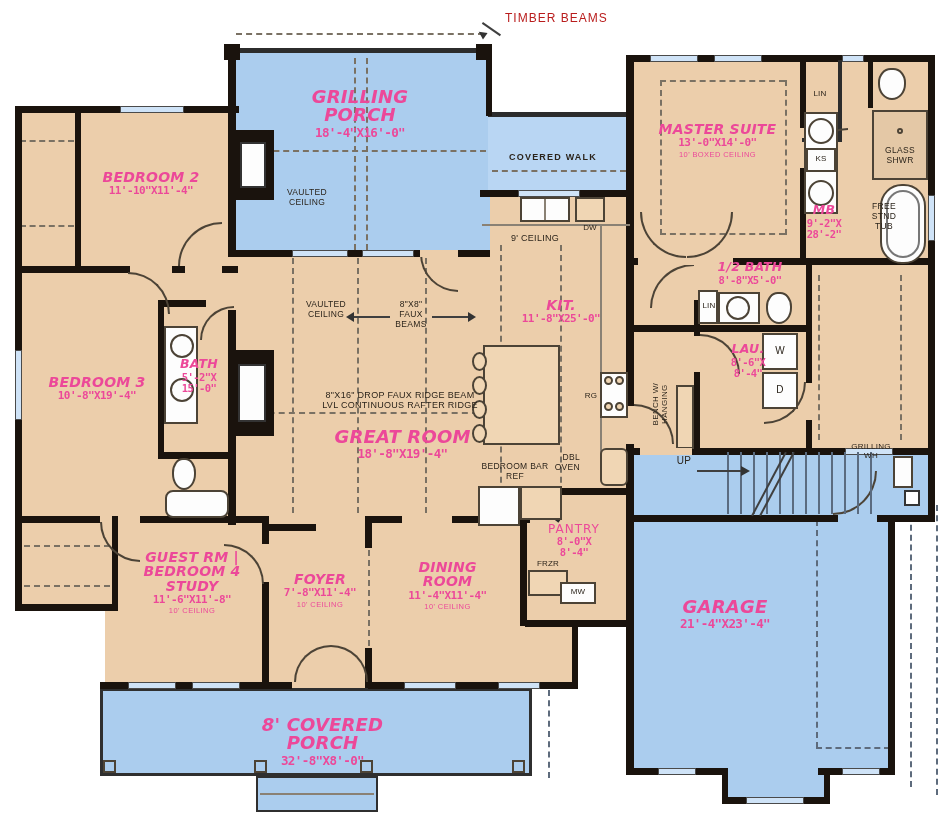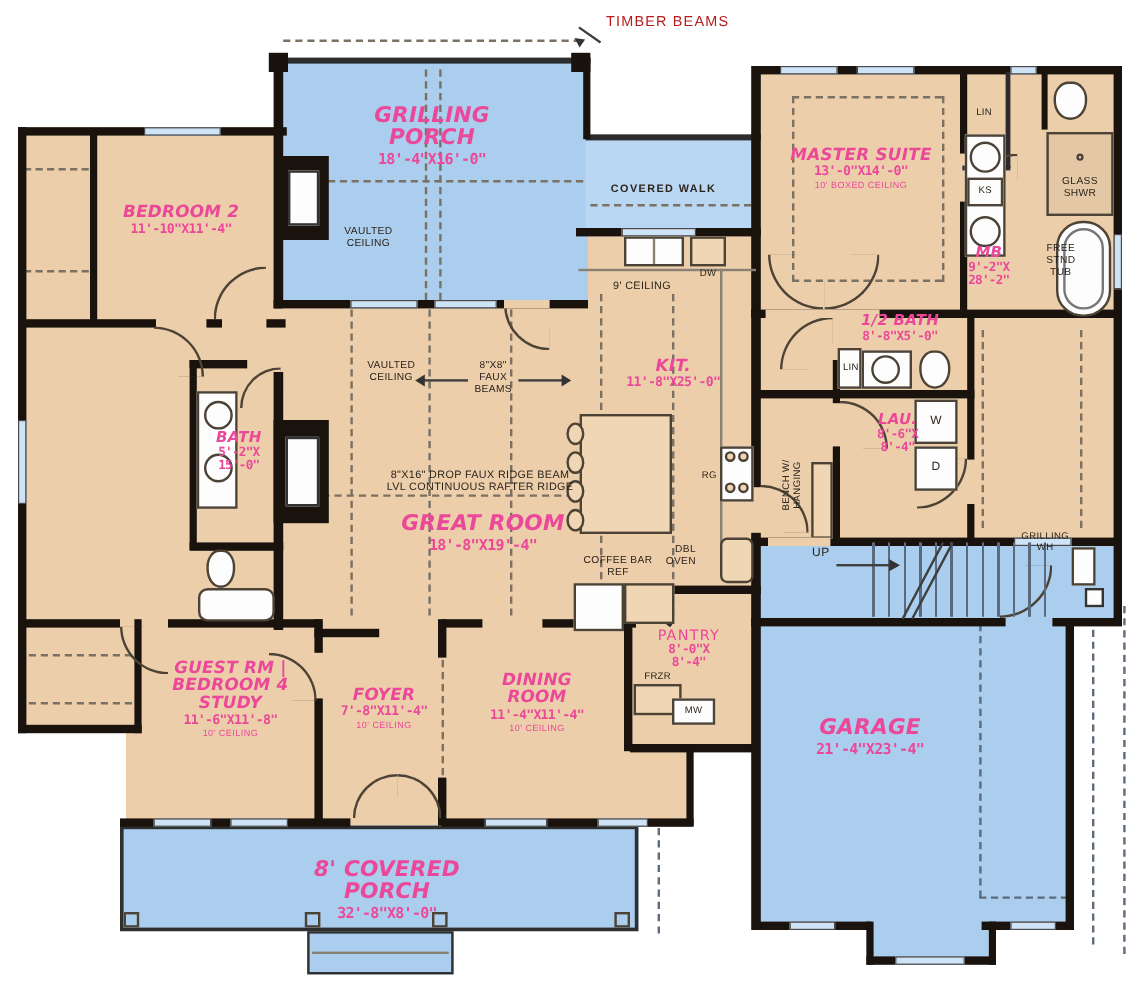--- a/index.html
+++ b/index.html
@@ -292,20 +292,24 @@
   </div>
   <div class="rlabel sm" style="left:796px;top:158px;width:56px;margin-top:46px;">
     <div class="rname">MB</div>
     <div class="rdims">9'-2"X
 28'-2"</div>
   </div>
   <div class="rlabel" style="left:95px;top:170px;width:112px;">
     <div class="rname">BEDROOM 2</div>
     <div class="rdims">11'-10"X11'-4"</div>
   </div>
+  <div class="rlabel" style="left:38px;top:375px;width:118px;">
+    <div class="rname">BEDROOM 3</div>
+    <div class="rdims">10'-8"X19'-4"</div>
+  </div>
   <div class="rlabel sm" style="left:170px;top:358px;width:58px;">
     <div class="rname">BATH</div>
     <div class="rdims">5'-2"X
 15'-0"</div>
   </div>
   <div class="rlabel big" style="left:320px;top:428px;width:165px;">
     <div class="rname">GREAT ROOM</div>
     <div class="rdims">18'-8"X19'-4"</div>
   </div>
   <div class="rlabel" style="left:505px;top:298px;width:112px;">
@@ -358,21 +362,21 @@
   <div class="alabel" style="left:278px;top:188px;width:58px;">VAULTED
 CEILING</div>
   <div class="alabel" style="left:296px;top:300px;width:60px;">VAULTED
 CEILING</div>
   <div class="alabel" style="left:390px;top:300px;width:42px;">8"X8"
 FAUX
 BEAMS</div>
   <div class="alabel" style="left:300px;top:390px;width:200px;font-size:9px;">8"X16" DROP FAUX RIDGE BEAM
 LVL CONTINUOUS RAFTER RIDGE</div>
   <div class="alabel" style="left:495px;top:233px;width:80px;font-size:9px;">9' CEILING</div>
-  <div class="alabel" style="left:480px;top:462px;width:70px;">COFFEE BAR
+  <div class="alabel" style="left:480px;top:462px;width:70px;">BEDROOM BAR
 REF</div>
   <div class="alabel" style="left:548px;top:453px;width:32px;text-align:right;">DBL
 OVEN</div>
   <div class="tech" style="left:582px;top:392px;width:18px;">RG</div>
   <div class="tech" style="left:576px;top:224px;width:28px;">DW</div>
   <div class="tech" style="left:528px;top:560px;width:40px;">FRZR</div>
   <div class="tech" style="left:562px;top:588px;width:32px;">MW</div>
   <div class="tech" style="left:770px;top:345px;width:20px;font-size:10px;">W</div>
   <div class="tech" style="left:770px;top:384px;width:20px;font-size:10px;">D</div>
   <div class="tech" style="left:697px;top:302px;width:24px;">LIN</div>

